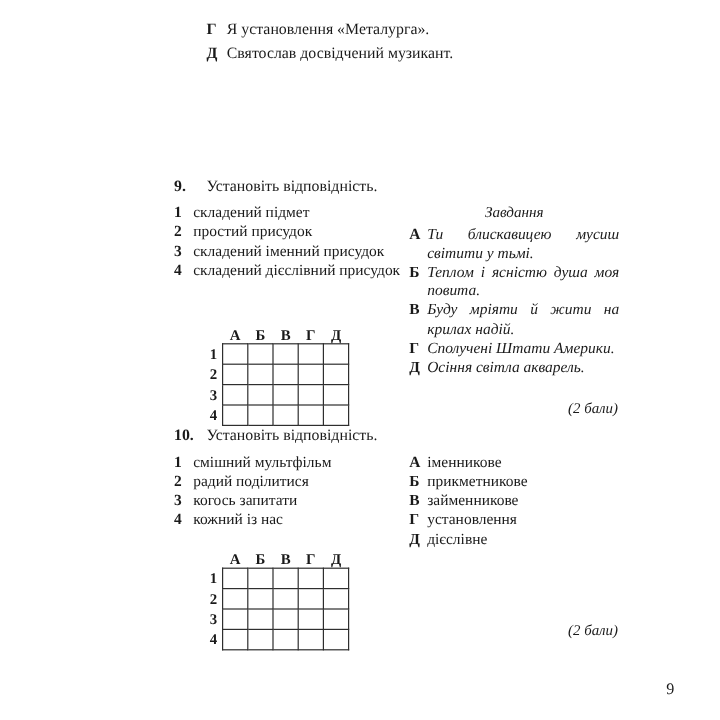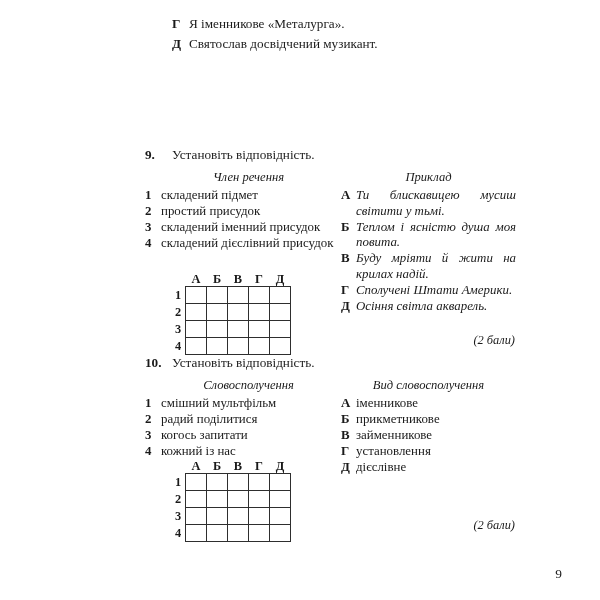--- a/index.html
+++ b/index.html
@@ -195,60 +195,59 @@
   }
 </style>
 </head>
 <body>
 
 <div class="page">
 
   <div class="carry-block">
     <div class="opt-line">
       <span class="opt-letter">Г</span>
-      <span class="opt-text">Я іменникове «Металурга».</span>
+      <span class="opt-text">Я установлення «Металурга».</span>
     </div>
     <div class="opt-line">
       <span class="opt-letter">Д</span>
       <span class="opt-text">Святослав досвідчений музикант.</span>
     </div>
   </div>
 
 
 
   <div class="task task-9">
     <div class="task-head">
       <span class="task-num">9.</span>
       <span class="task-title">Установіть відповідність.</span>
     </div>
 
     <div class="cols">
       <div class="col-left">
-        <div class="col-head">Член речення</div>
 
         <div class="item">
           <span class="item-key">1</span>
           <span class="item-body">складений підмет</span>
         </div>
         <div class="item">
           <span class="item-key">2</span>
           <span class="item-body">простий присудок</span>
         </div>
         <div class="item">
           <span class="item-key">3</span>
           <span class="item-body">складений іменний присудок</span>
         </div>
         <div class="item">
           <span class="item-key">4</span>
           <span class="item-body">складений дієслівний присудок</span>
         </div>
       </div>
 
       <div class="col-right">
-        <div class="col-head-r">Приклад</div>
+        <div class="col-head-r">Завдання</div>
 
         <div class="item">
           <span class="item-key-r">А</span>
           <span class="item-body ex">Ти блискавицею мусиш світити у тьмі.</span>
         </div>
         <div class="item">
           <span class="item-key-r">Б</span>
           <span class="item-body ex">Теплом і ясністю душа моя повита.</span>
         </div>
         <div class="item">
@@ -317,42 +316,40 @@
   <div class="score score-2">(2 бали)</div>
 
   <div class="task task-10">
     <div class="task-head">
       <span class="task-num">10.</span>
       <span class="task-title">Установіть відповідність.</span>
     </div>
 
     <div class="cols">
       <div class="col-left">
-        <div class="col-head">Словосполучення</div>
 
         <div class="item">
           <span class="item-key">1</span>
           <span class="item-body">смішний мультфільм</span>
         </div>
         <div class="item">
           <span class="item-key">2</span>
           <span class="item-body">радий поділитися</span>
         </div>
         <div class="item">
           <span class="item-key">3</span>
           <span class="item-body">когось запитати</span>
         </div>
         <div class="item">
           <span class="item-key">4</span>
           <span class="item-body">кожний із нас</span>
         </div>
       </div>
 
       <div class="col-right">
-        <div class="col-head-r">Вид словосполучення</div>
 
         <div class="item">
           <span class="item-key-r">А</span>
           <span class="item-body">іменникове</span>
         </div>
         <div class="item">
           <span class="item-key-r">Б</span>
           <span class="item-body">прикметникове</span>
         </div>
         <div class="item">

